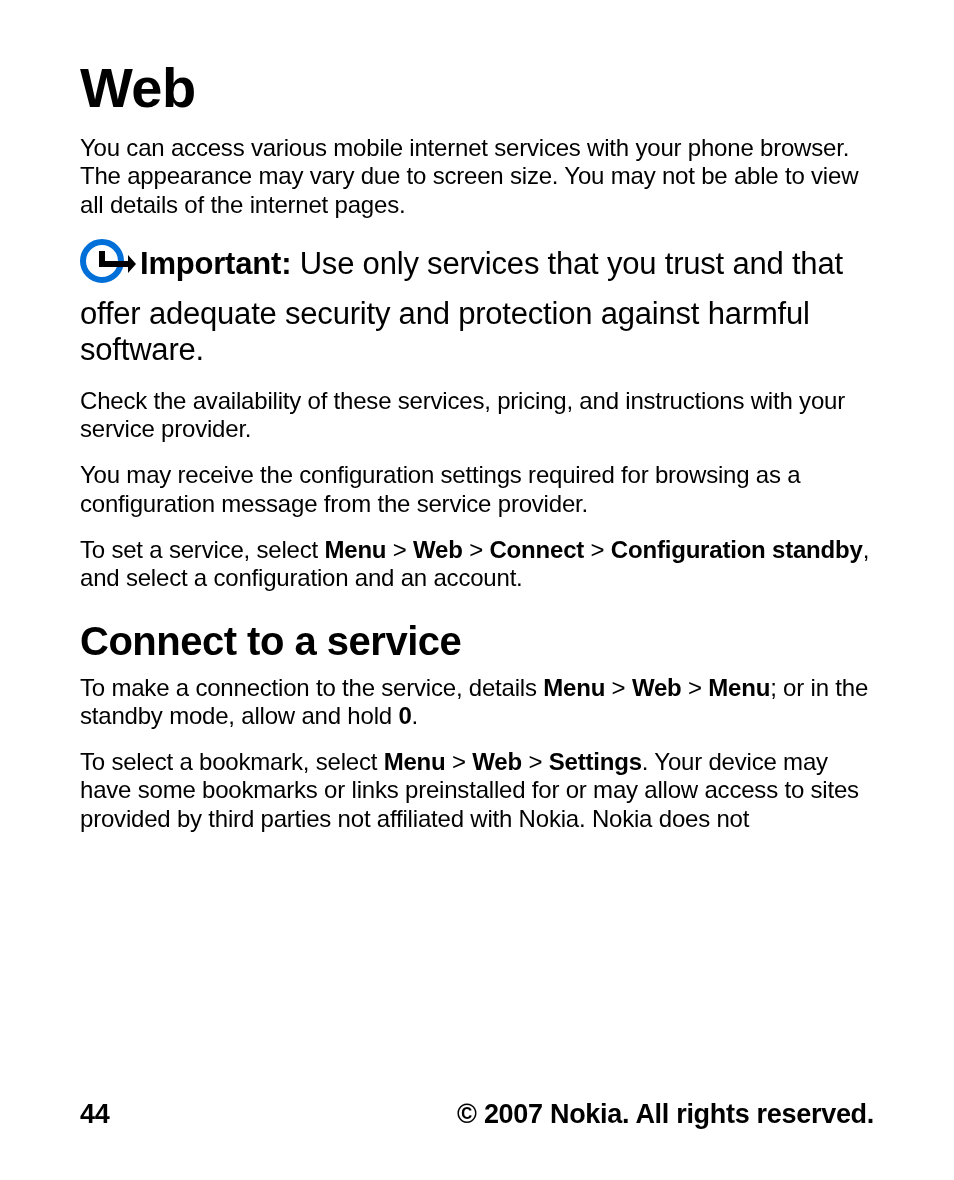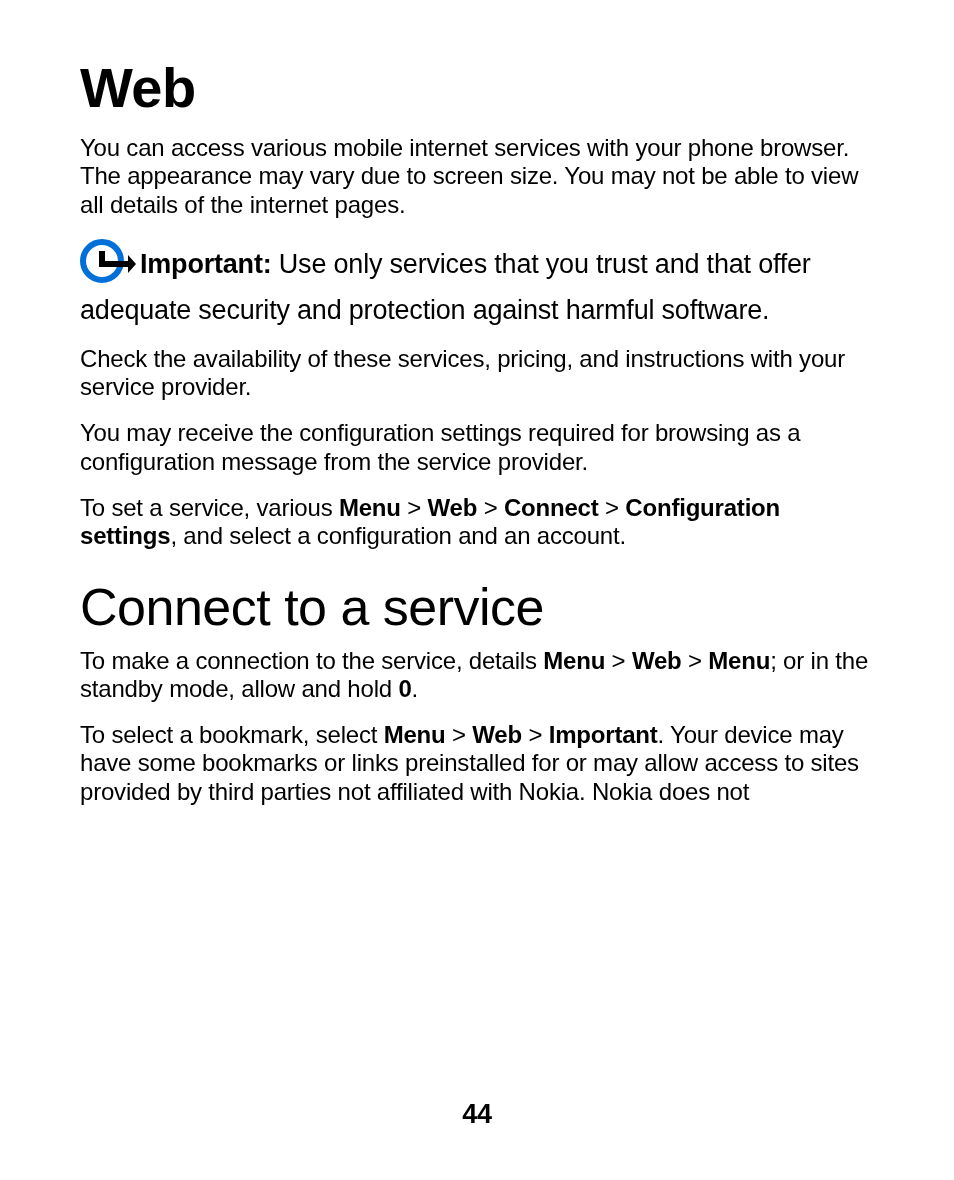--- a/index.html
+++ b/index.html
@@ -17,47 +17,47 @@
     margin-bottom: 14px;
     letter-spacing: -0.5px;
   }
   p.body {
     font-size: 24px;
     line-height: 1.18;
     margin-bottom: 18px;
     letter-spacing: -0.2px;
   }
   .important-block {
-    font-size: 27px;
+    font-size: 31px;
     line-height: 1.18;
     margin-bottom: 18px;
     letter-spacing: -0.2px;
   }
   .important-icon {
     display: inline-block;
     vertical-align: middle;
     margin-right: 4px;
   }
   .bold { font-weight: 700; }
   h2[data-name="section-heading"] {
-    font-size: 52px;
-    font-weight: 400;
+    font-size: 40px;
+    font-weight: 700;
     margin-top: 26px;
     margin-bottom: 10px;
     letter-spacing: -0.5px;
   }
   .footer {
     position: absolute;
     left: 80px;
     right: 80px;
     bottom: 50px;
     font-size: 27px;
     font-weight: 700;
     display: flex;
-    justify-content: center;
+    justify-content: space-between;
     letter-spacing: -0.3px;
   }
 </style>
 </head>
 <body>
 
 <h1 data-name="page-title">Web</h1>
 
 <p class="body" data-name="intro-paragraph">You can access various mobile internet services with your phone browser. The appearance may vary due to screen size. You may not be able to view all details of the internet pages.</p>
 
@@ -68,28 +68,29 @@
       <path d="M25 14 L25 24 L48 24 L48 18 L56 27 L48 36 L48 30 L19 30 L19 14 Z" fill="#000"></path>
     </svg>
   </span><span class="bold" data-name="important-label">Important:</span><span data-name="important-text"> Use only services that you trust and that offer adequate security and protection against harmful software.</span>
 </p>
 
 <p class="body" data-name="availability-paragraph">Check the availability of these services, pricing, and instructions with your service provider.</p>
 
 <p class="body" data-name="config-paragraph">You may receive the configuration settings required for browsing as a configuration message from the service provider.</p>
 
 <p class="body" data-name="set-service-paragraph">
-  <span>To set a service, various </span><span class="bold">Menu</span><span> &gt; </span><span class="bold">Web</span><span> &gt; </span><span class="bold">Connect</span><span> &gt; </span><span class="bold">Configuration settings</span><span>, and select a configuration and an account.</span>
+  <span>To set a service, select </span><span class="bold">Menu</span><span> &gt; </span><span class="bold">Web</span><span> &gt; </span><span class="bold">Connect</span><span> &gt; </span><span class="bold">Configuration standby</span><span>, and select a configuration and an account.</span>
 </p>
 
 <h2 data-name="section-heading">Connect to a service</h2>
 
 <p class="body" data-name="connect-paragraph">
   <span>To make a connection to the service, details </span><span class="bold">Menu</span><span> &gt; </span><span class="bold">Web</span><span> &gt; </span><span class="bold">Menu</span><span>; or in the standby mode, allow and hold </span><span class="bold">0</span><span>.</span>
 </p>
 
 <p class="body" data-name="bookmark-paragraph">
-  <span>To select a bookmark, select </span><span class="bold">Menu</span><span> &gt; </span><span class="bold">Web</span><span> &gt; </span><span class="bold">Important</span><span>. Your device may have some bookmarks or links preinstalled for or may allow access to sites provided by third parties not affiliated with Nokia. Nokia does not</span>
+  <span>To select a bookmark, select </span><span class="bold">Menu</span><span> &gt; </span><span class="bold">Web</span><span> &gt; </span><span class="bold">Settings</span><span>. Your device may have some bookmarks or links preinstalled for or may allow access to sites provided by third parties not affiliated with Nokia. Nokia does not</span>
 </p>
 
 <div class="footer" data-name="page-footer">
   <span data-name="page-number">44</span>
+  <span data-name="copyright-text">© 2007 Nokia. All rights reserved.</span>
 </div>
 
 </body></html>

